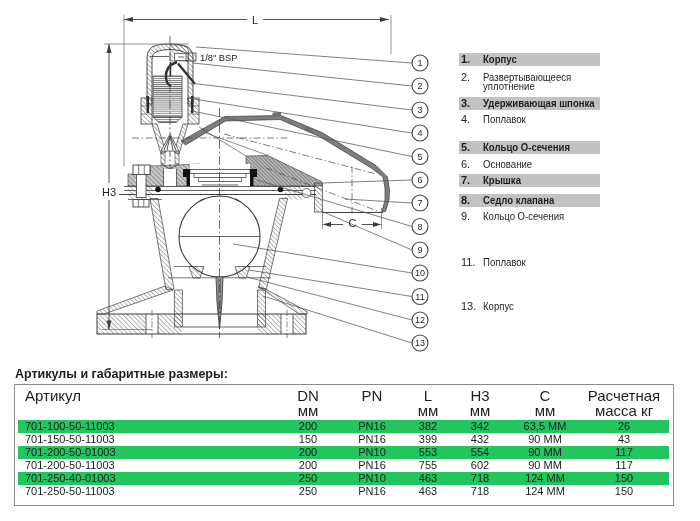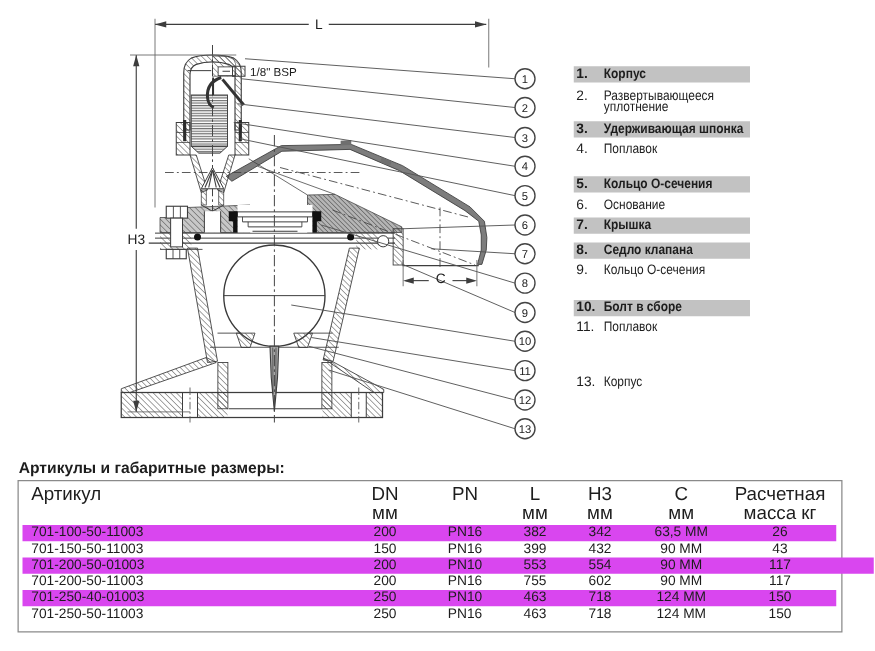--- a/index.html
+++ b/index.html
@@ -2,21 +2,21 @@
 <html><head><meta charset="utf-8"><style>
 html,body{margin:0;padding:0;background:#fff;}
 body{width:700px;height:521px;font-family:"Liberation Sans",sans-serif;color:#1d1d1d;}
 #c{position:relative;width:700px;height:521px;overflow:hidden;}
 .abs{position:absolute;}
 .band{position:absolute;left:459px;width:141px;height:13px;background:#c2c2c2;font-weight:bold;}
 .itm{position:absolute;left:459px;width:180px;height:13px;}
 .num{position:absolute;left:2px;top:0;font-size:11px;line-height:13px;}
 .nam{position:absolute;left:24px;top:0;font-size:11px;line-height:13px;white-space:nowrap;transform:scaleX(0.87);transform-origin:0 50%;}
 .trow{position:absolute;left:3px;width:651px;height:13px;font-size:11px;}
-.gr{background:#d946ef;}
+.gr{background:#22c55e;}
 .ar{position:absolute;left:7px;line-height:13px;white-space:nowrap;}
 .cc{position:absolute;transform:translateX(-50%);line-height:13px;white-space:nowrap;}
 .hd{position:absolute;transform:translateX(-50%);font-size:15px;line-height:13px;white-space:nowrap;}
 </style></head>
 <body>
 <div id="c">
 <svg class="abs" style="left:0;top:0" width="700" height="521" viewBox="0 0 700 521">
 <defs>
 <pattern id="ha" width="3.3" height="3.3" patternUnits="userSpaceOnUse" patternTransform="rotate(45)">
   <line x1="0" y1="0" x2="3.3" y2="0" stroke="#484848" stroke-width="0.8"></line>
@@ -260,24 +260,20 @@
       <span class="num">7.</span>
       <span class="nam">Крышка</span>
     </div>
 <div class="band" style="top:194px;">
       <span class="num">8.</span>
       <span class="nam">Седло клапана</span>
     </div>
 <div class="itm" style="top:209.5px;">
       <span class="num">9.</span>
       <span class="nam">Кольцо О-сечения</span>
-    </div>
-<div class="band" style="top:240px;">
-      <span class="num">10.</span>
-      <span class="nam">Болт в сборе</span>
     </div>
 <div class="itm" style="top:255.5px;">
       <span class="num">11.</span>
       <span class="nam">Поплавок</span>
     </div>
 <div class="itm" style="top:299.5px;">
       <span class="num">13.</span>
       <span class="nam">Корпус</span>
     </div>
 
@@ -306,21 +302,21 @@
       </div>
   <div class="trow" style="top:48px;text-align:center;">
         <span class="ar">701-150-50-11003</span>
         <span class="cc" style="left:290px;">150</span>
         <span class="cc" style="left:354px;">PN16</span>
         <span class="cc" style="left:410px;">399</span>
         <span class="cc" style="left:462px;">432</span>
         <span class="cc" style="left:527px;">90 ММ</span>
         <span class="cc" style="left:606px;">43</span>
       </div>
-  <div class="trow gr" style="top:61px;padding-left:30px;">
+  <div class="trow gr" style="top:61px;">
         <span class="ar">701-200-50-01003</span>
         <span class="cc" style="left:290px;">200</span>
         <span class="cc" style="left:354px;">PN10</span>
         <span class="cc" style="left:410px;">553</span>
         <span class="cc" style="left:462px;">554</span>
         <span class="cc" style="left:527px;">90 ММ</span>
         <span class="cc" style="left:606px;">117</span>
       </div>
   <div class="trow" style="top:74px;">
         <span class="ar">701-200-50-11003</span>

